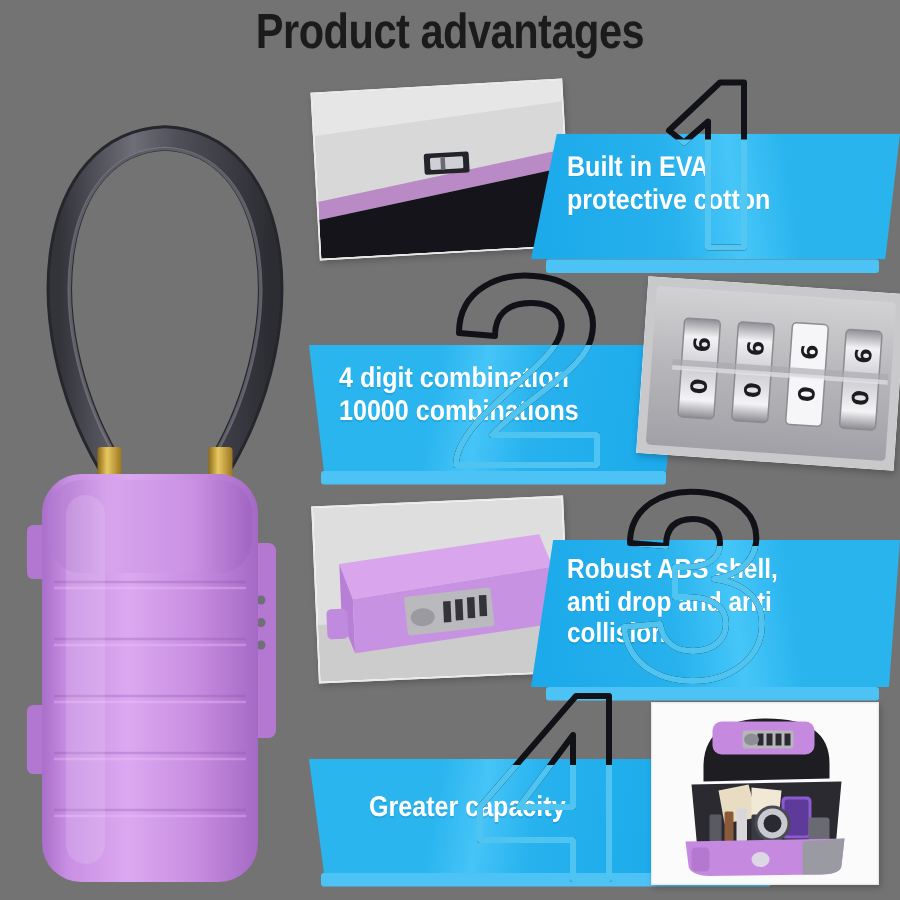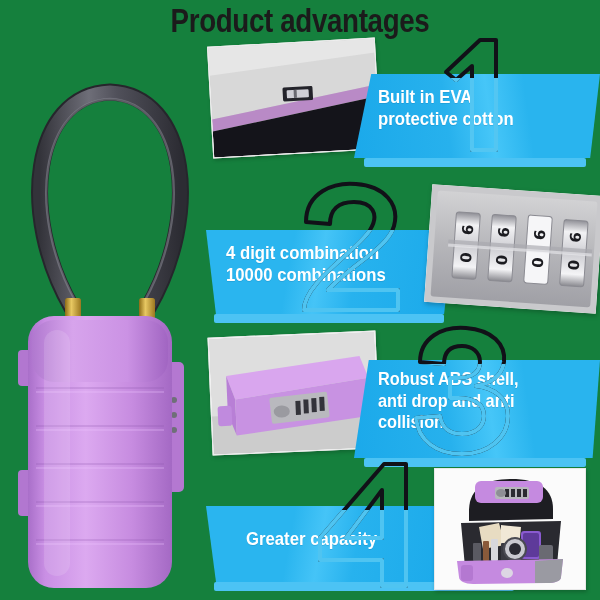--- a/index.html
+++ b/index.html
@@ -1,38 +1,38 @@
 <!DOCTYPE html>
 <html><head>
 <meta charset="utf-8">
 <style>
   html,body{margin:0;padding:0;}
   body{
     width:600px;height:600px;overflow:hidden;background:#ffffff;
     font-family:"Liberation Sans", sans-serif;
     -webkit-font-smoothing:antialiased;
   }
-  .page{position:relative;width:600px;height:600px;background:#15803d;}
+  .page{position:relative;width:600px;height:600px;background:#737373;}
 
   
   .title{
     position:absolute;left:0;top:2px;width:600px;text-align:center;
     font-family:"Liberation Sans", sans-serif;
     font-size:33px;font-weight:700;letter-spacing:-0.4px;
     color:#1b1b1b;transform:scaleX(.84);transform-origin:center top;
     white-space:nowrap;
   }
 
   
   .hero{position:absolute;left:10px;top:40px;width:200px;height:560px;}
   .hero svg{display:block;width:200px;height:560px;}
 
   
   .feature{position:absolute;}
-  .f1{left:206px;top:36px;width:394px;height:132px;}
+  .f1{left:206px;top:51px;width:394px;height:132px;}
   .f2{left:206px;top:186px;width:394px;height:140px;}
   .f3{left:206px;top:328px;width:394px;height:142px;}
   .f4{left:206px;top:466px;width:394px;height:132px;}
 
   
   .panel{position:absolute;overflow:hidden;}
   .panel .fill{
     position:absolute;inset:0;
     background:linear-gradient(100deg,#2ab5ef 0%,#2ab5ef 34%,#45c4f7 46%,#27b2ee 60%,#1aa9ea 100%);
   }

